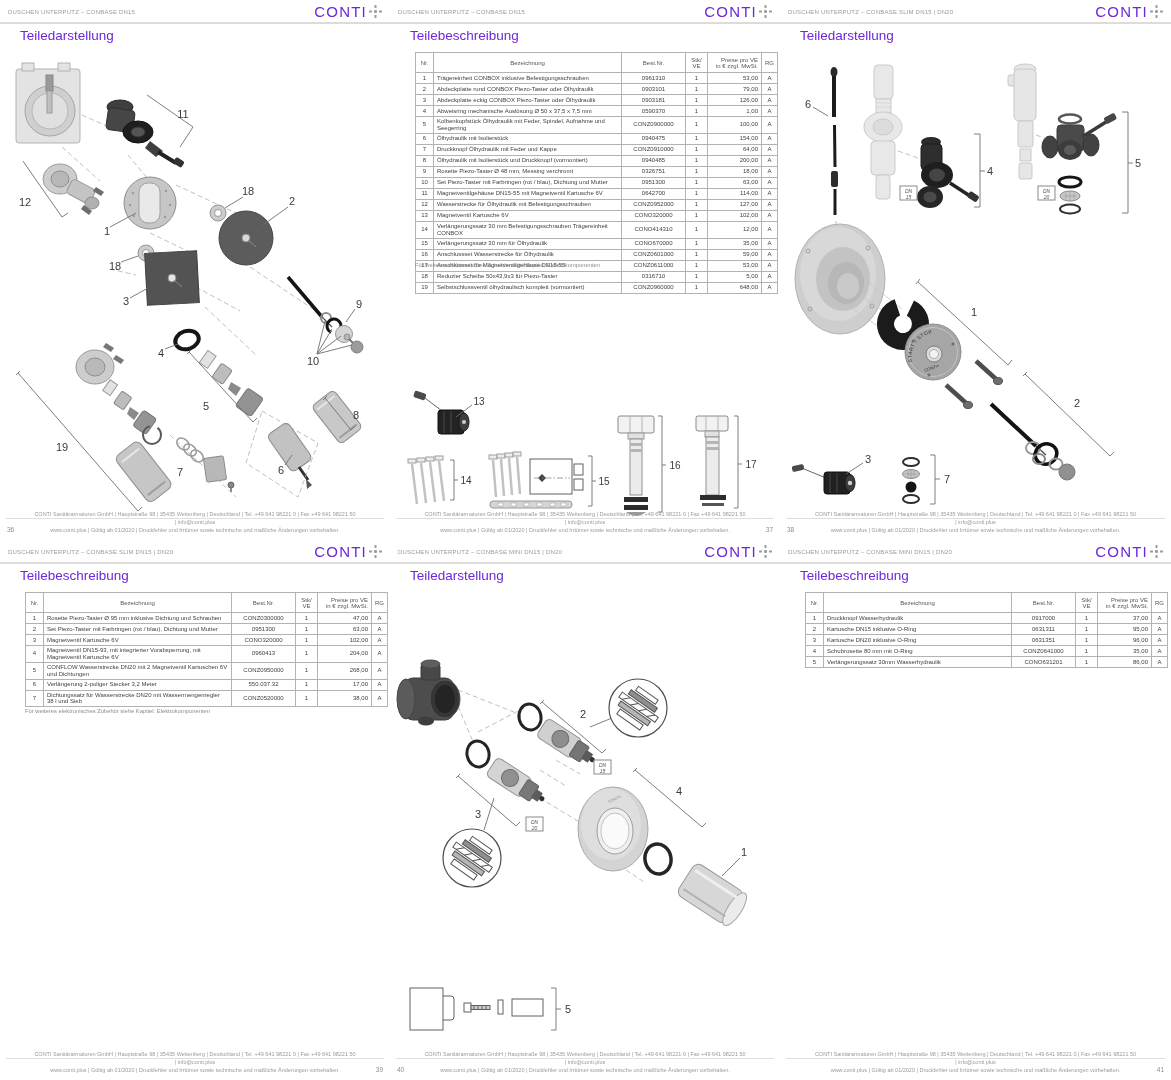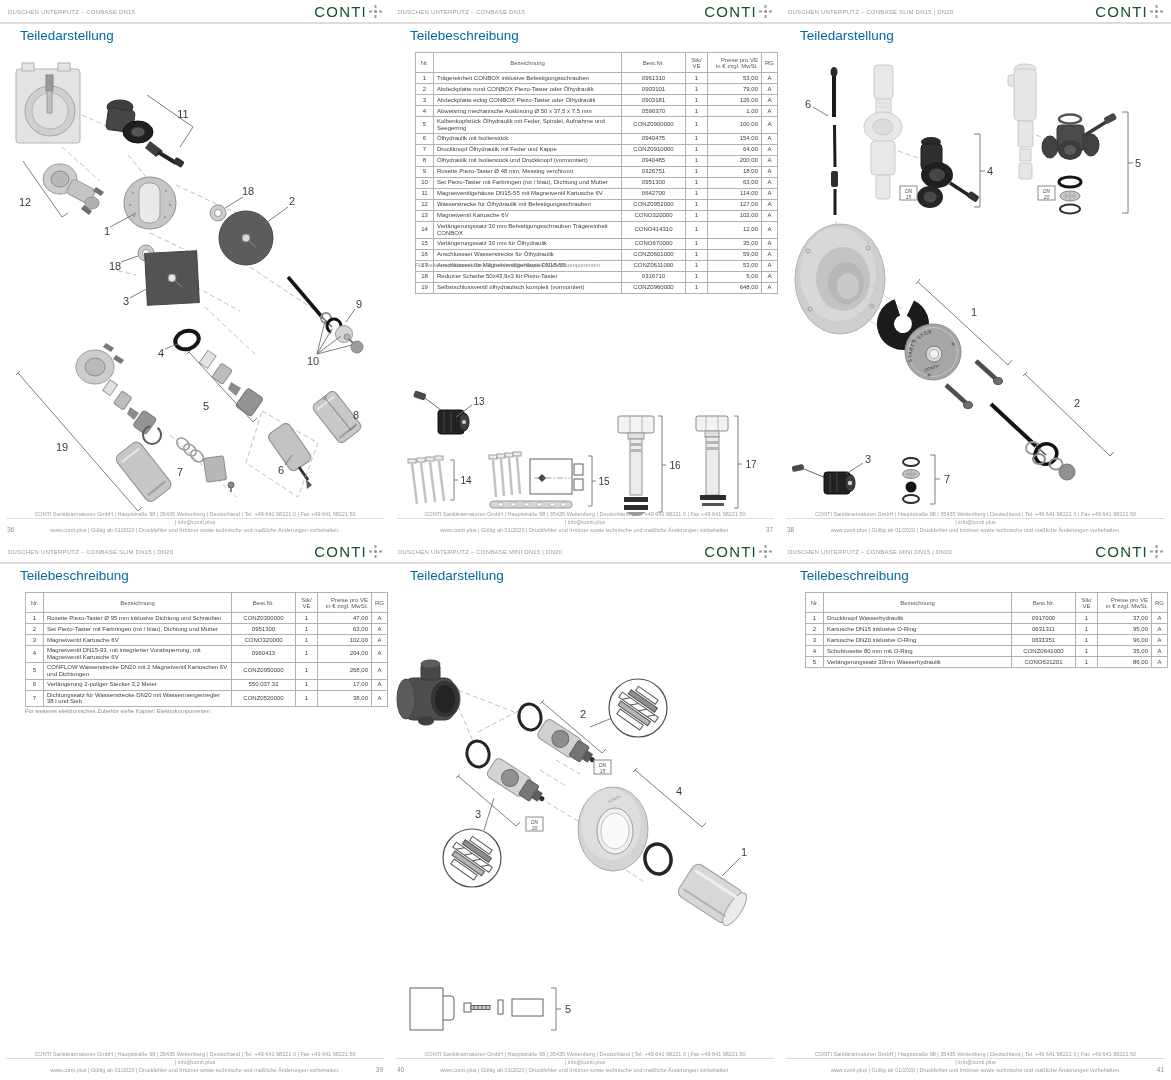--- a/index.html
+++ b/index.html
@@ -2,22 +2,22 @@
 <html><head>
 <meta charset="utf-8">
 <style>
   html,body{margin:0;padding:0;background:#fff;}
   body{width:1171px;height:1080px;overflow:hidden;font-family:"Liberation Sans",sans-serif;}
   .grid{display:grid;grid-template-columns:390px 390px 391px;grid-template-rows:540px 540px;width:1171px;height:1080px;}
   .panel{position:relative;overflow:hidden;background:#fff;}
   .phead{position:absolute;top:0;left:0;right:0;height:22px;border-bottom:2px solid #dcdcdc;}
   .phead-text{position:absolute;left:8px;top:9px;font-size:6px;color:#9a9a9a;letter-spacing:.2px;}
   .logo{position:absolute;right:8px;top:3px;display:flex;align-items:center;gap:2px;}
-  .logo-word{font-size:15px;color:#14532d;letter-spacing:1.2px;font-weight:400;}
-  .ptitle{position:absolute;top:28px;left:20px;font-size:13.5px;color:#0369a1;}
+  .logo-word{font-size:15px;color:#6d28d9;letter-spacing:1.2px;font-weight:400;}
+  .ptitle{position:absolute;top:28px;left:20px;font-size:13.5px;color:#6d28d9;}
   .pfoot-rule{position:absolute;bottom:21px;left:6px;right:6px;border-top:1px solid #dedede;}
   .pfoot{position:absolute;bottom:5px;left:34px;right:34px;text-align:center;font-size:5.5px;line-height:1.45;color:#9b9b9b;}
   .pagenum{position:absolute;bottom:7px;font-size:6.5px;color:#8c8c8c;}
   .pagenum.left{left:7px;} .pagenum.right{right:7px;}
   .ptable{position:absolute;top:52px;left:25px;width:362px;border-collapse:collapse;font-size:6px;color:#3f3f3f;table-layout:fixed;}
   .ptable th,.ptable td{border:.6px solid #b3b3b3;padding:1px 3px;vertical-align:middle;}
   .ptable th{font-weight:normal;color:#565656;white-space:pre-line;height:17px;}
   .ptable td{height:8px;line-height:1.15;}
   .ptable th:nth-child(1),.ptable td:nth-child(1){text-align:center;}
   .ptable td:nth-child(2){text-align:left;}

